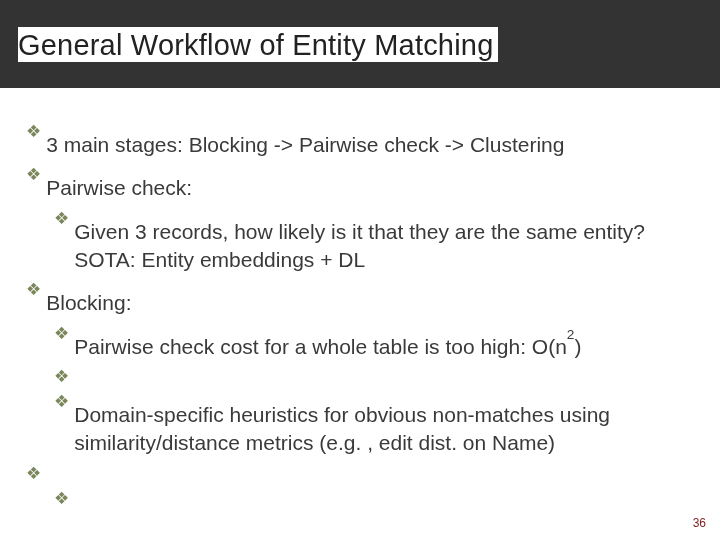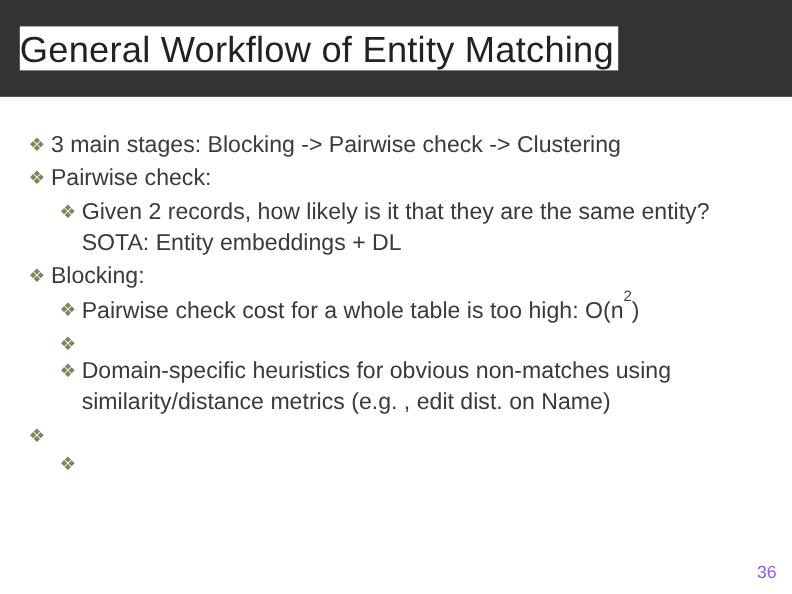--- a/index.html
+++ b/index.html
@@ -11,21 +11,21 @@
     display: flex;
     align-items: center;
     padding-left: 18px;
   }
   .header .title-wrap {
     background: #ffffff;
     padding: 2px 4px 0 0;
     display: inline-block;
   }
   .title {
-    font-size: 33px;
+    font-size: 29px;
     font-weight: 400;
     color: #222;
     letter-spacing: 0.2px;
   }
   .body {
     padding: 30px 28px 0 26px;
     color: #3a3a3a;
   }
   .line {
     display: flex;
@@ -35,30 +35,30 @@
     margin-bottom: 2px;
   }
   .bullet {
     color: #79875a;
     font-size: 17px;
     margin-right: 5px;
     position: relative;
     top: 3px;
   }
   .indent-1 { padding-left: 28px; }
-  .text { display: inline; }
+  .text { display: inline; margin-top: 13px; }
   .bold { font-weight: 400; }
   .italic { }
   sup { font-size: 0.65em; position: relative; top: -0.5em; }
   .pagenum {
     position: absolute;
     right: 14px;
     bottom: 10px;
-    font-size: 16px;
-    color: #8b5cf6;
+    font-size: 12px;
+    color: #7f1d1d;
   }
   .slide { position: relative; width: 720px; height: 540px; }
 </style>
 </head>
 <body>
 <div class="slide">
 
 <div class="header">
   <span class="title-wrap">
     <span class="title">General Workflow of Entity Matching</span>
@@ -73,21 +73,21 @@
   </div>
 
   <div class="line">
     <span class="bullet">❖</span>
     <span class="text bold">Pairwise check:</span>
   </div>
 
   <div class="line indent-1">
     <span class="bullet">❖</span>
     <span class="text">
-      <span>Given 2 records, how likely is it that they are the same entity? SOTA: Entity </span><span class="italic">embeddings</span><span> + DL</span>
+      <span>Given 3 records, how likely is it that they are the same entity? SOTA: Entity </span><span class="italic">embeddings</span><span> + DL</span>
     </span>
   </div>
 
   <div class="line">
     <span class="bullet">❖</span>
     <span class="text bold">Blocking:</span>
   </div>
 
   <div class="line indent-1">
     <span class="bullet">❖</span>

